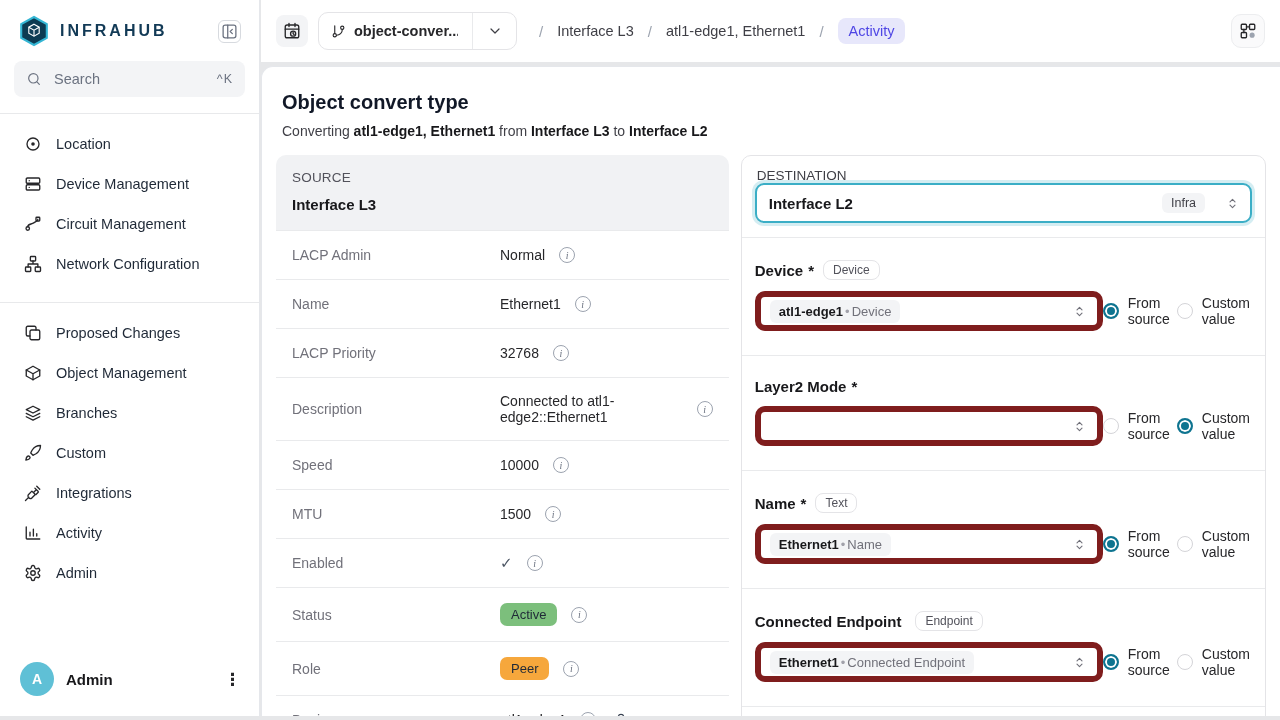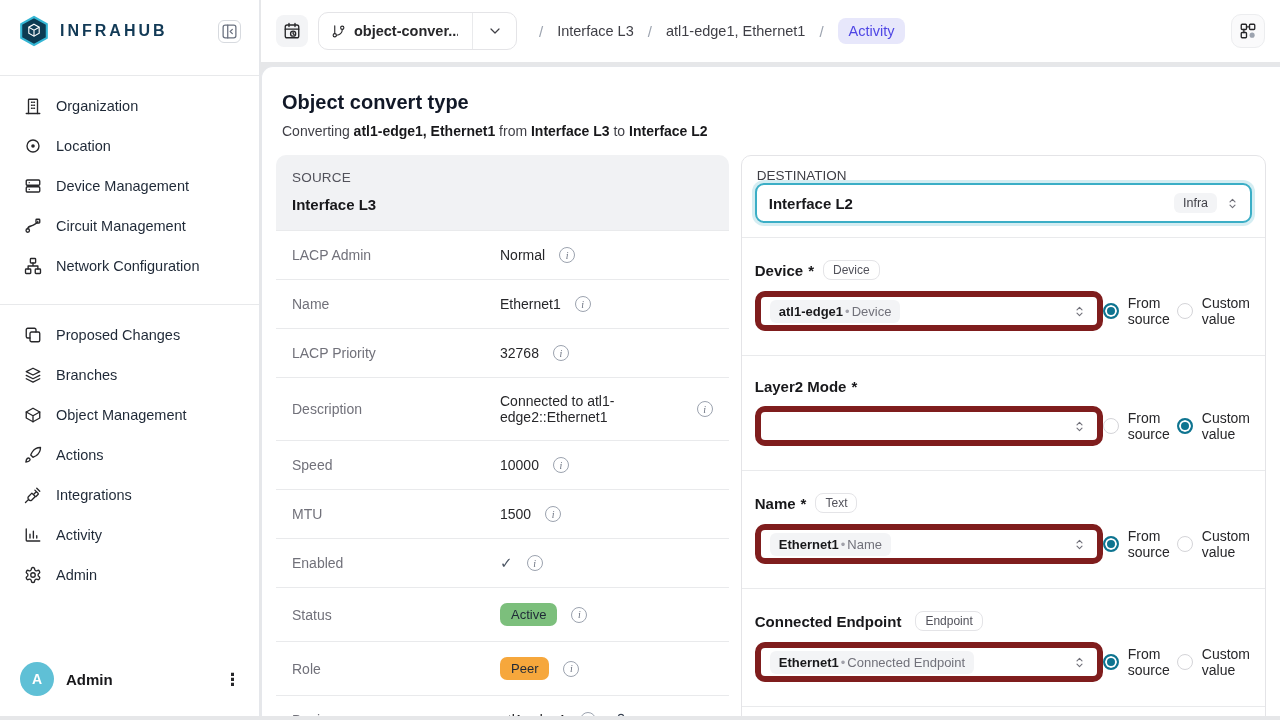--- a/index.html
+++ b/index.html
@@ -63,21 +63,21 @@
   .src-link{font-size:14px;color:#18181B;text-decoration:underline;cursor:pointer}
   .info-icon{width:16px;height:16px;border-radius:50%;border:1.2px solid #9CA3AF;color:#6B7280;font-size:10px;font-family:"Liberation Serif",serif;font-style:italic;display:flex;align-items:center;justify-content:center;cursor:pointer;flex:none}
   .lock-ic{color:#374151;margin-left:3px}
 
   
   .dest-panel{flex:1;background:#fff;border:1px solid #E4E4E7;border-radius:10px}
   .dest-head{padding:12px 13px 14px 13px}
   .dest-eyebrow{font-size:13.5px;color:#3F3F46;margin-left:2px}
   .type-select{height:40px;border:2px solid #3BAEC6;box-shadow:0 0 0 3px rgba(59,174,198,.22);border-radius:9px;display:flex;align-items:center;padding:0 10px 0 12px;cursor:pointer;background:#fff}
   .type-select .tname{font-size:15px;font-weight:700;color:#18181B}
-  .type-right{margin-left:auto;display:flex;align-items:center;gap:8px}
+  .type-right{margin-left:auto;display:flex;align-items:center;gap:20px}
   .mini-badge{background:#F3F4F6;border-radius:6px;padding:3px 9px;font-size:12.5px;color:#3F3F46}
   .chevud{color:#71717A}
   .dest-field{border-top:1px solid #E9EAEC;padding:22px 13px 24px 13px}
   .dest-field-head{display:flex;align-items:center;gap:9px}
   .dest-label{font-size:15px;font-weight:700;color:#18181B}
   .dest-star{font-size:15px;font-weight:700;color:#18181B;margin-left:-4px}
   .field-badge{border:1px solid #E4E4E7;background:#fff;border-radius:8px;padding:2px 9px;font-size:12px;color:#52525B}
   .field-badge:empty{display:none}
   .dest-field-body{display:flex;align-items:center;margin-top:11px}
   .dest-select{flex:0 0 348px;height:40px;border:6px solid #7f1d1d;border-radius:10px;display:flex;align-items:center;padding:0 10px 0 9px;cursor:pointer;background:#fff}
@@ -109,34 +109,34 @@
       <span class="brand-title">INFRAHUB</span>
       <button class="collapse-btn">
         <svg class="ic" width="17" height="17" viewBox="0 0 24 24">
             <rect x="3" y="3" width="18" height="18" rx="3"></rect>
             <path d="M9.5 3v18"></path>
             <path d="m16 15-3-3 3-3"></path>
           </svg>
       </button>
     </div>
 
+    <div class="search-box">
+      <span>
+          <svg class="ic" width="16" height="16" viewBox="0 0 24 24">
+            <circle cx="11" cy="11" r="7"></circle>
+            <path d="m20 20-3.6-3.6"></path>
+          </svg>
+        </span>
+      <span class="ph">Search</span>
+      <span class="kbd">^K</span>
+    </div>
 
     <div class="side-div"></div>
 
     <nav class="nav-group">
-      <div class="nav-item">
-        <span class="nav-icon">
-            <svg class="ic" width="18" height="18" viewBox="0 0 24 24">
-              <path d="M6 22V4a1 1 0 0 1 1-1h10a1 1 0 0 1 1 1v18"></path>
-              <path d="M3 22h18"></path>
-              <path d="M10 7h1M13 7h1M10 11h1M13 11h1M10 15h1M13 15h1"></path>
-            </svg>
-          </span>
-        <span class="nav-label">Organization</span>
-      </div>
       <div class="nav-item">
         <span class="nav-icon">
             <svg class="ic" width="18" height="18" viewBox="0 0 24 24">
               <circle cx="12" cy="12" r="8"></circle>
               <circle cx="12" cy="12" r="2.4" fill="currentColor" stroke="none"></circle>
             </svg>
           </span>
         <span class="nav-label">Location</span>
       </div>
       <div class="nav-item">
@@ -180,44 +180,44 @@
             <svg class="ic" width="18" height="18" viewBox="0 0 24 24">
               <rect x="8" y="8" width="13" height="13" rx="2"></rect>
               <path d="M16 8V5a2 2 0 0 0-2-2H5a2 2 0 0 0-2 2v9a2 2 0 0 0 2 2h3"></path>
             </svg>
           </span>
         <span class="nav-label">Proposed Changes</span>
       </div>
       <div class="nav-item">
         <span class="nav-icon">
             <svg class="ic" width="18" height="18" viewBox="0 0 24 24">
+              <path d="M21 8 12 3 3 8v8l9 5 9-5V8Z"></path>
+              <path d="m3 8 9 5 9-5M12 13v8"></path>
+            </svg>
+          </span>
+        <span class="nav-label">Object Management</span>
+      </div>
+      <div class="nav-item">
+        <span class="nav-icon">
+            <svg class="ic" width="18" height="18" viewBox="0 0 24 24">
               <path d="m12 3 9 4.5-9 4.5-9-4.5L12 3Z"></path>
               <path d="m3 12.5 9 4.5 9-4.5"></path>
               <path d="m3 17 9 4.5 9-4.5"></path>
             </svg>
           </span>
         <span class="nav-label">Branches</span>
       </div>
       <div class="nav-item">
         <span class="nav-icon">
             <svg class="ic" width="18" height="18" viewBox="0 0 24 24">
-              <path d="M21 8 12 3 3 8v8l9 5 9-5V8Z"></path>
-              <path d="m3 8 9 5 9-5M12 13v8"></path>
-            </svg>
-          </span>
-        <span class="nav-label">Object Management</span>
-      </div>
-      <div class="nav-item">
-        <span class="nav-icon">
-            <svg class="ic" width="18" height="18" viewBox="0 0 24 24">
               <path d="M4.5 16.5c-1.5 1.3-2 5-2 5s3.7-.5 5-2c.7-.8.7-2.1-.1-2.9a2.18 2.18 0 0 0-2.9-.1z"></path>
               <path d="m12 15-3-3a22 22 0 0 1 2-4A12.9 12.9 0 0 1 22 2c0 2.7-.8 7.5-6 11a22 22 0 0 1-4 2z"></path>
             </svg>
           </span>
-        <span class="nav-label">Actions</span>
+        <span class="nav-label">Custom</span>
       </div>
       <div class="nav-item">
         <span class="nav-icon">
             <svg class="ic" width="18" height="18" viewBox="0 0 24 24">
               <path d="m2 22 4.5-4.5"></path>
               <path d="M10.5 9.5 5.8 14.2a3.3 3.3 0 0 0 4.6 4.6l4.7-4.7-4.6-4.6Z"></path>
               <path d="m13 11 3-3M16 14l3-3M14.5 5.5 19 10M17 3l4 4"></path>
             </svg>
           </span>
         <span class="nav-label">Integrations</span>

